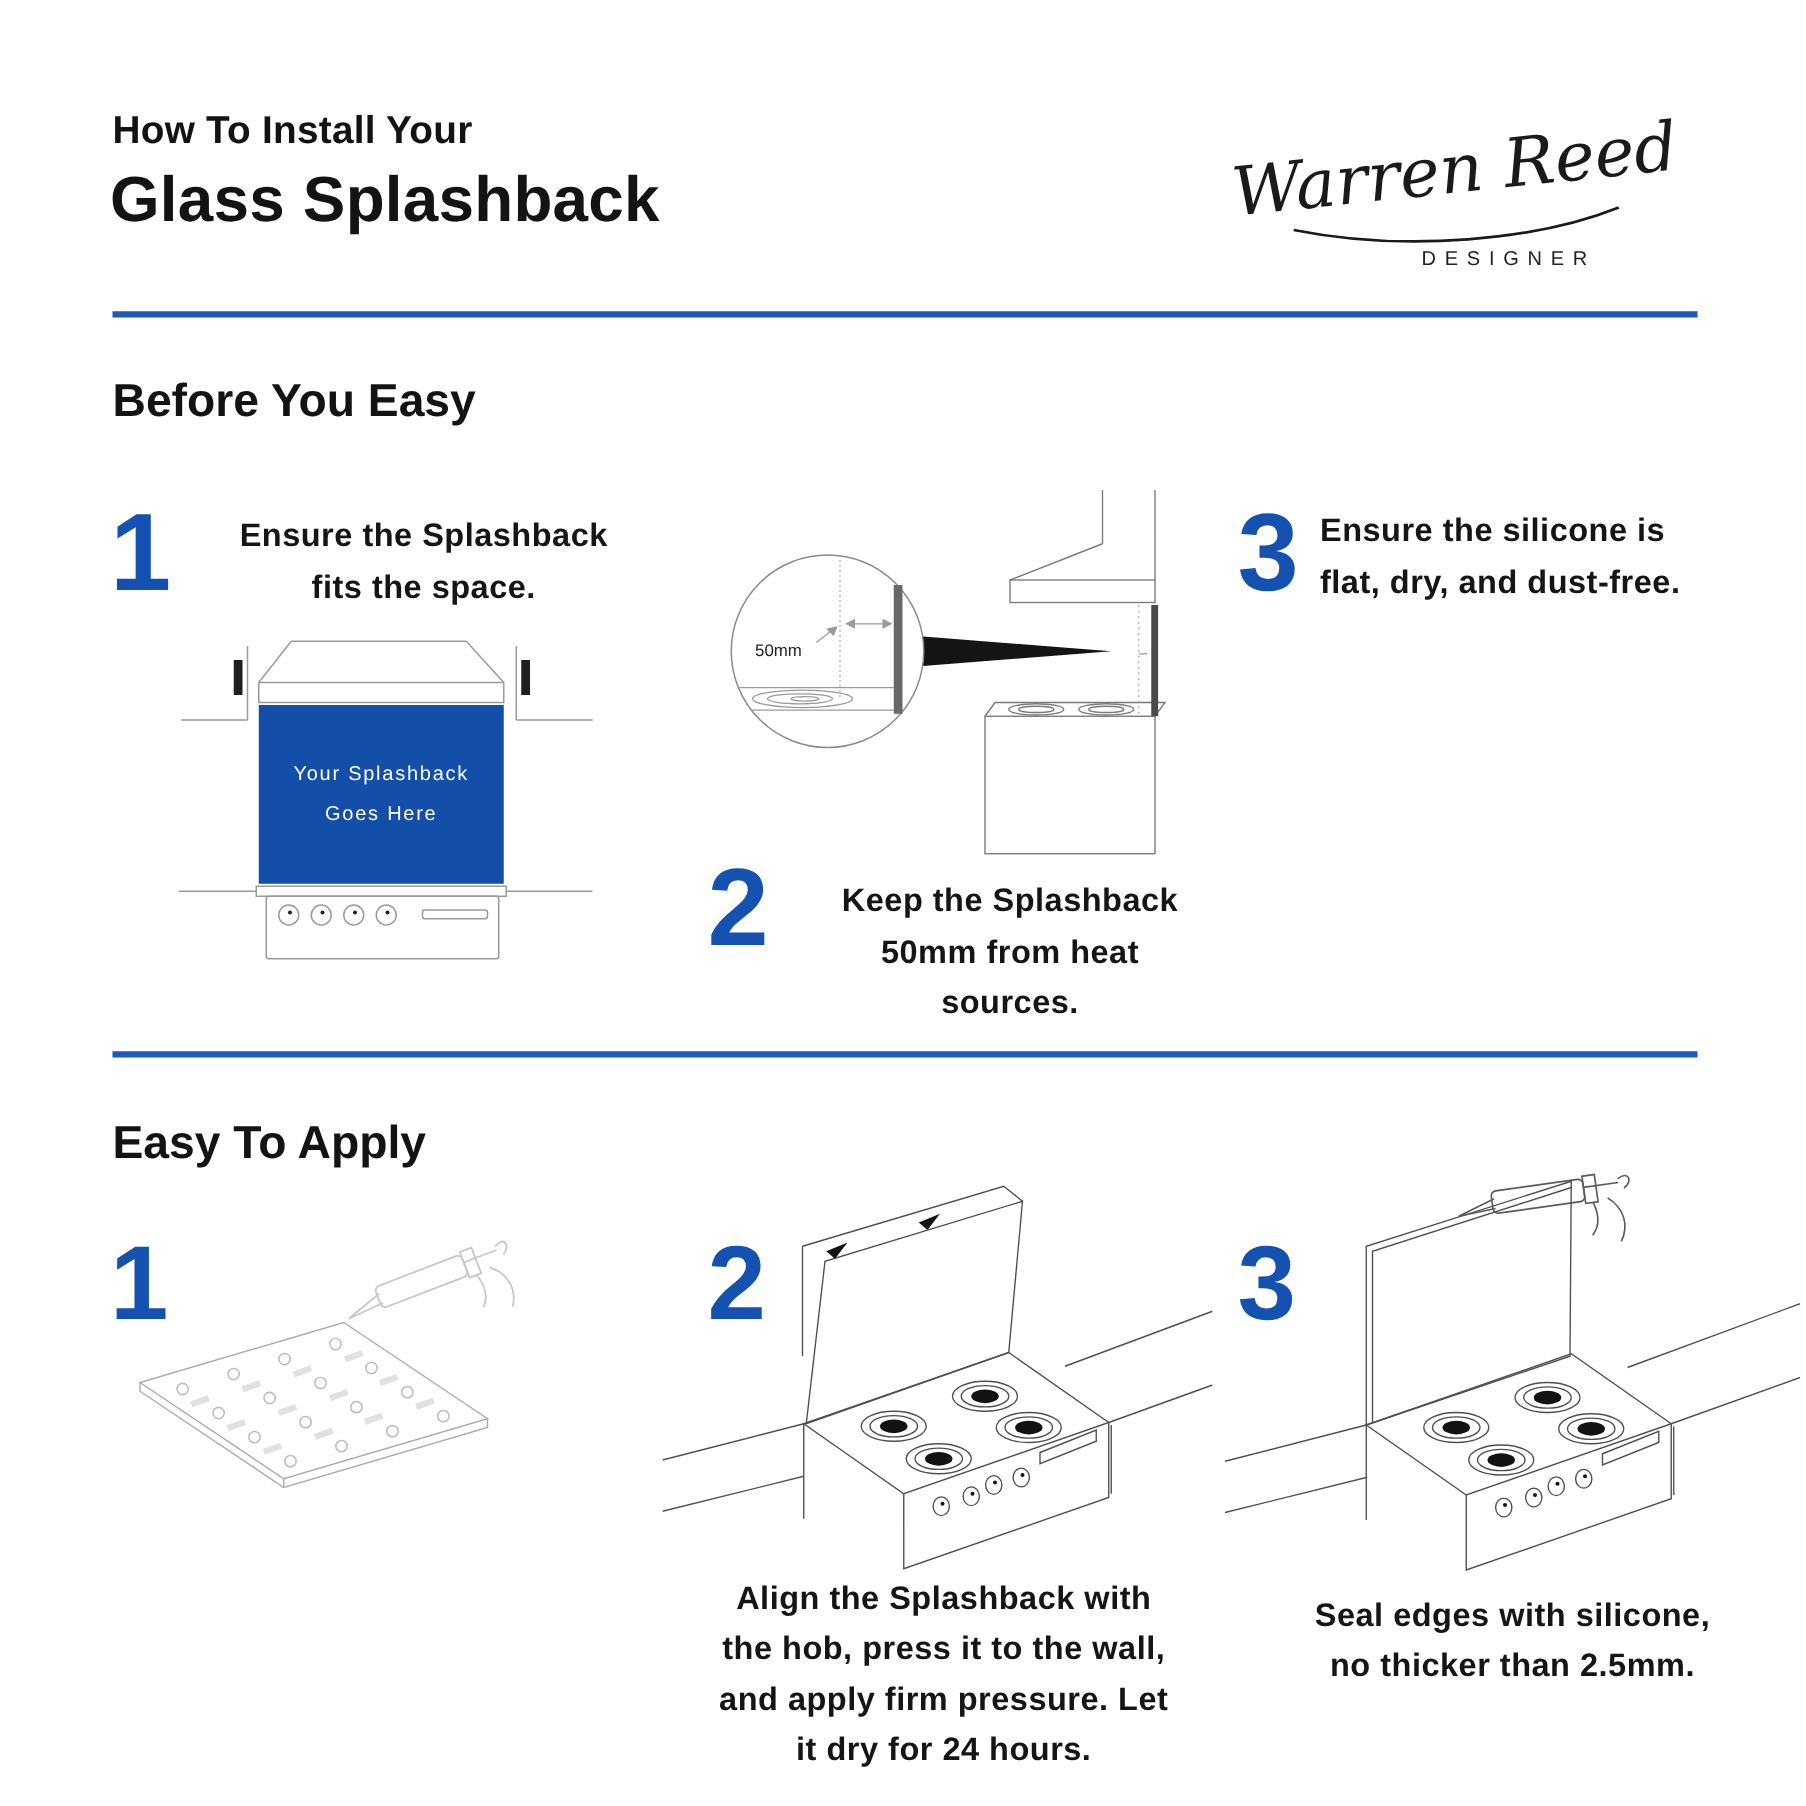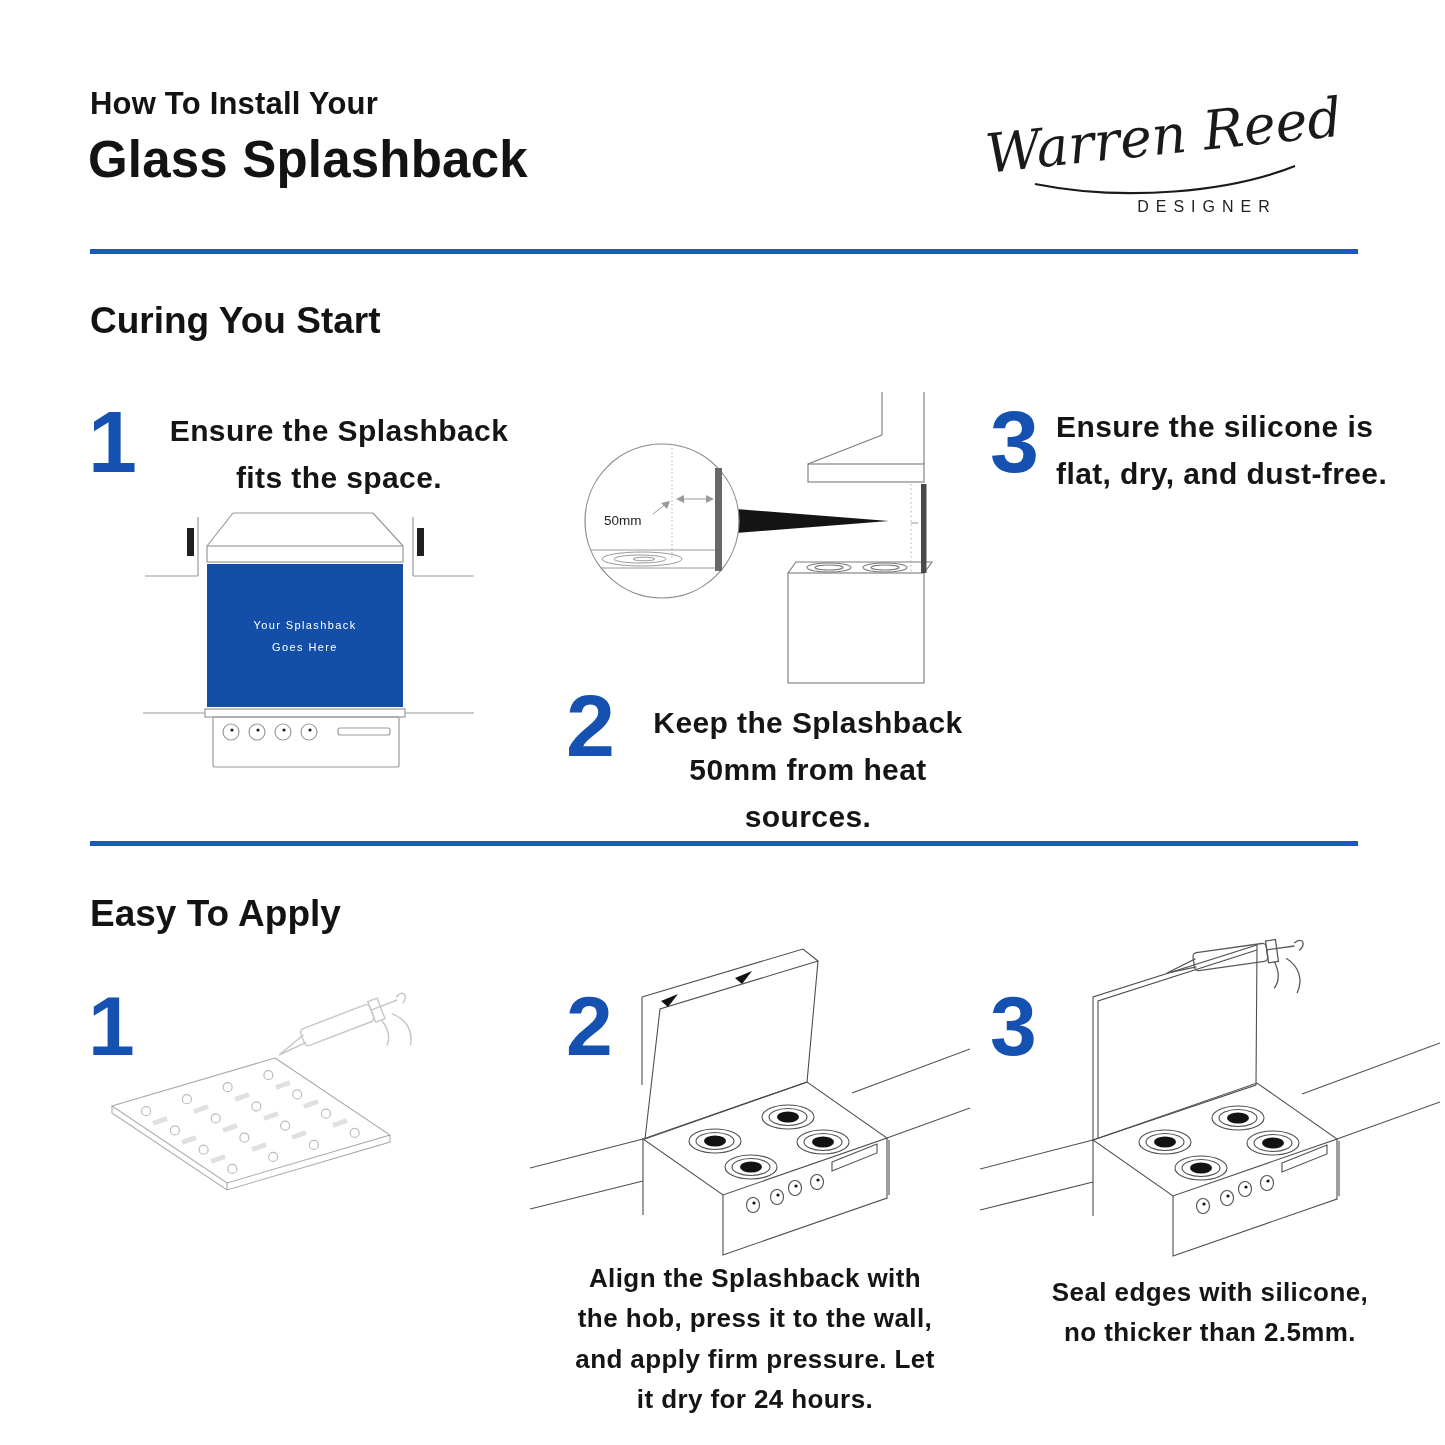--- a/index.html
+++ b/index.html
@@ -8,26 +8,26 @@
     font-family:"Liberation Sans","DejaVu Sans",sans-serif;color:#161616;overflow:hidden;
   }
   .abs{position:absolute;}
   .ws{white-space:pre-line;}
   .title1{font-size:31px;font-weight:700;letter-spacing:.2px;color:#131313;}
   .title2{font-size:51px;font-weight:700;letter-spacing:.2px;color:#131313;}
   .divider{height:5px;background:#1d58bb;}
   .section-heading{font-size:37px;font-weight:700;color:#131313;}
   .step-number{font-size:88px;font-weight:700;color:#1551b0;line-height:1;}
   .step-number.sm{font-size:84px;}
-  .step-text{font-size:30px;font-weight:700;line-height:1.56;letter-spacing:.4px;color:#151515;text-align:center;}
+  .step-text{font-size:26px;font-weight:700;line-height:1.56;letter-spacing:.4px;color:#151515;text-align:center;}
   .step-text.left{text-align:left;}
   .caption{font-size:26px;font-weight:700;line-height:1.55;letter-spacing:.4px;color:#151515;text-align:center;}
   .splash-rect{
     background:#134fa8;color:#ffffff;display:flex;align-items:center;justify-content:center;
-    text-align:center;font-size:11px;letter-spacing:1.4px;line-height:2.0;font-weight:400;
+    text-align:center;font-size:16px;letter-spacing:1.4px;line-height:2.0;font-weight:400;
   }
   .badge-ring{
     width:268px;height:268px;border-radius:50%;border:1px solid #c2cfe9;
     display:flex;align-items:center;justify-content:center;background:#fff;
   }
   .badge-circle{
     width:256px;height:256px;border-radius:50%;background:#134fa8;color:#fff;
     display:flex;align-items:center;justify-content:center;text-align:center;
     font-size:26px;line-height:1.55;font-weight:400;letter-spacing:.2px;
   }
@@ -44,21 +44,21 @@
   <div class="abs" style="left:975px;top:62px;width:380px;height:175px;">
     <svg viewBox="0 0 380 175" width="380" height="175">
       <text x="190" y="92" text-anchor="middle" font-family="DejaVu Serif, serif" font-style="italic" font-size="54" fill="#1a1a1a" transform="rotate(-6 190 86)">Warren Reed</text>
       <path d="M60,122 C150,140 255,130 320,104" stroke="#1a1a1a" stroke-width="2.2" fill="none"></path>
       <text x="232" y="150" text-anchor="middle" font-family="Liberation Sans, sans-serif" font-size="16" letter-spacing="7" fill="#222">DESIGNER</text>
     </svg>
   </div>
 
   <div class="abs divider" style="left:90px;top:249px;width:1268px;"></div>
 
-  <div class="abs section-heading" style="left:90px;top:300px;">Curing You Start</div>
+  <div class="abs section-heading" style="left:90px;top:300px;">Before You Easy</div>
 
   <div class="abs step-number" style="left:88px;top:398px;">1</div>
   <div class="abs step-text ws" style="left:158px;top:408px;width:362px;">Ensure the Splashback
 fits the space.</div>
 
   <div class="abs step-number" style="left:566px;top:682px;">2</div>
   <div class="abs step-text ws" style="left:628px;top:700px;width:360px;">Keep the Splashback
 50mm from heat
 sources.</div>
 

